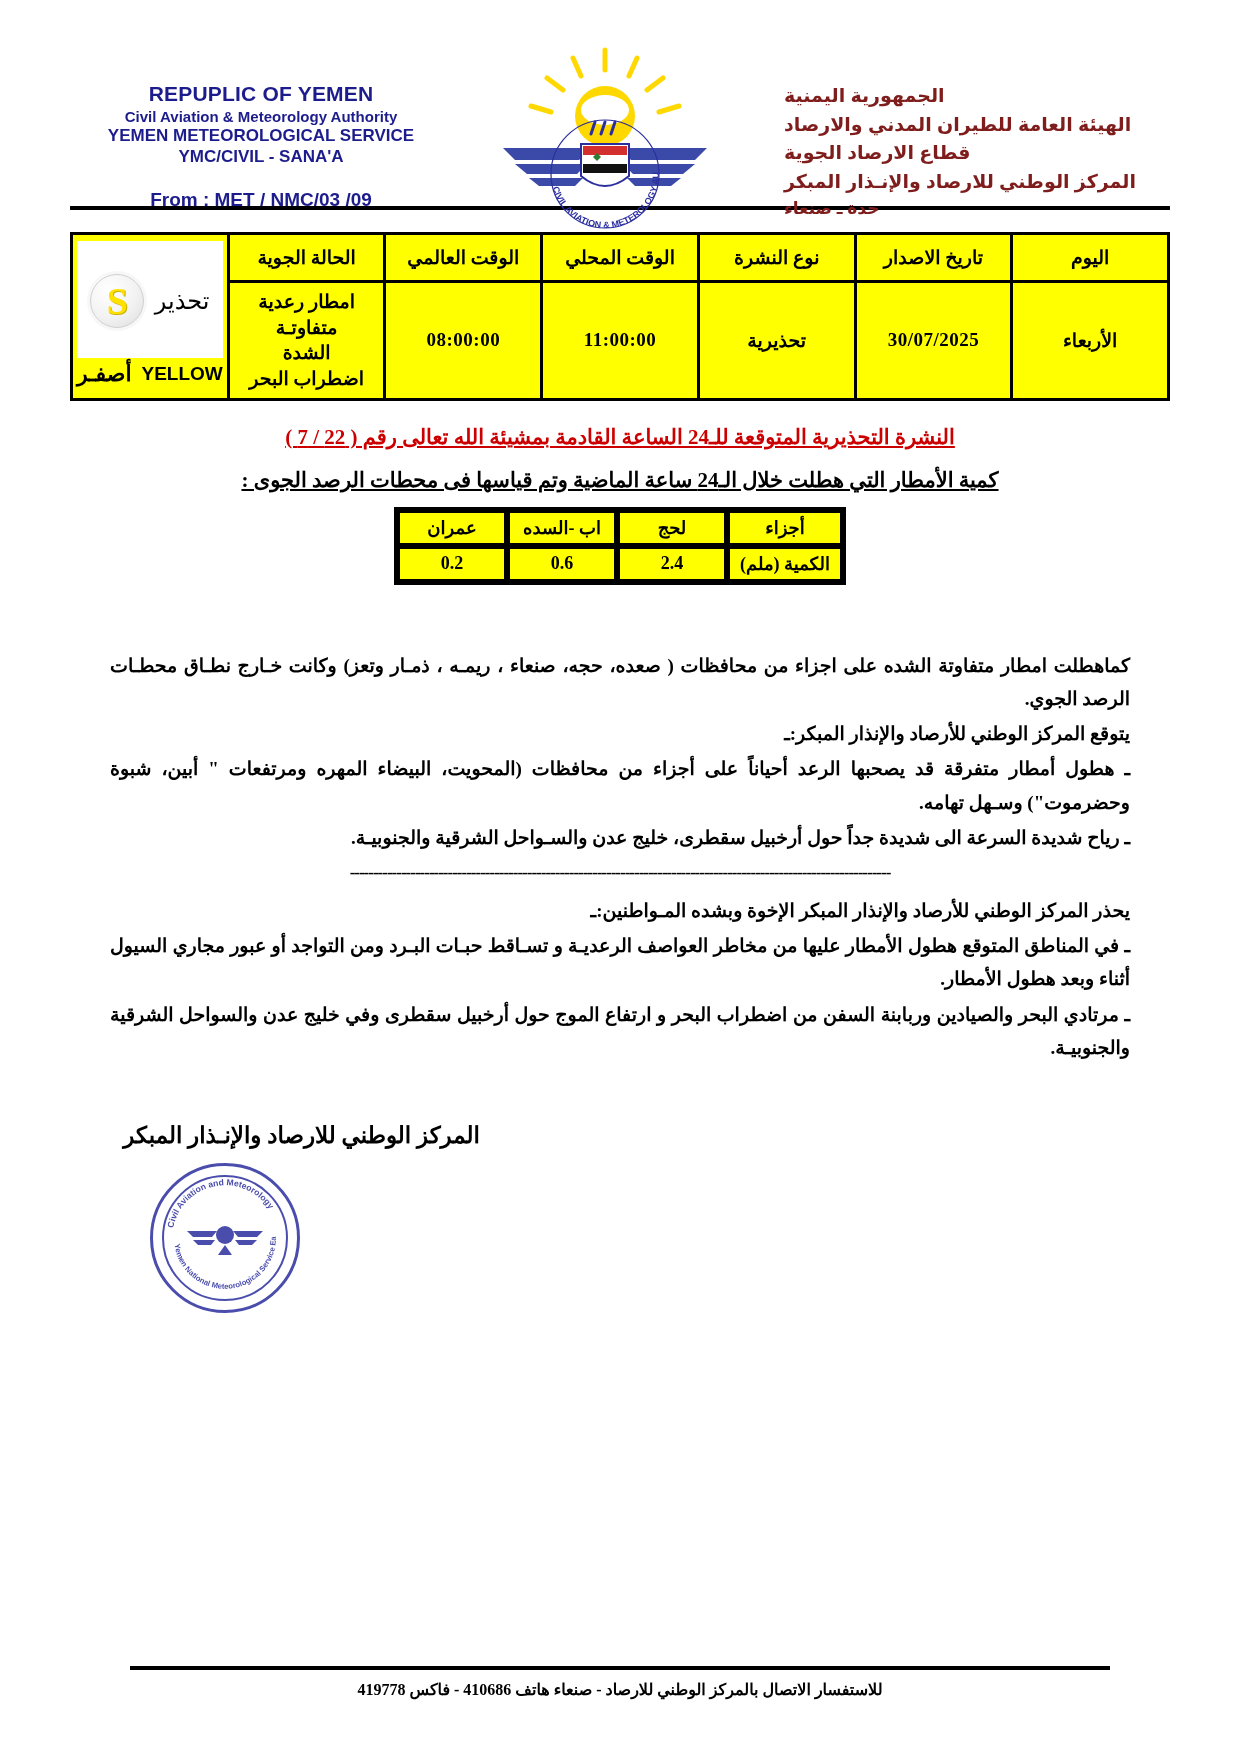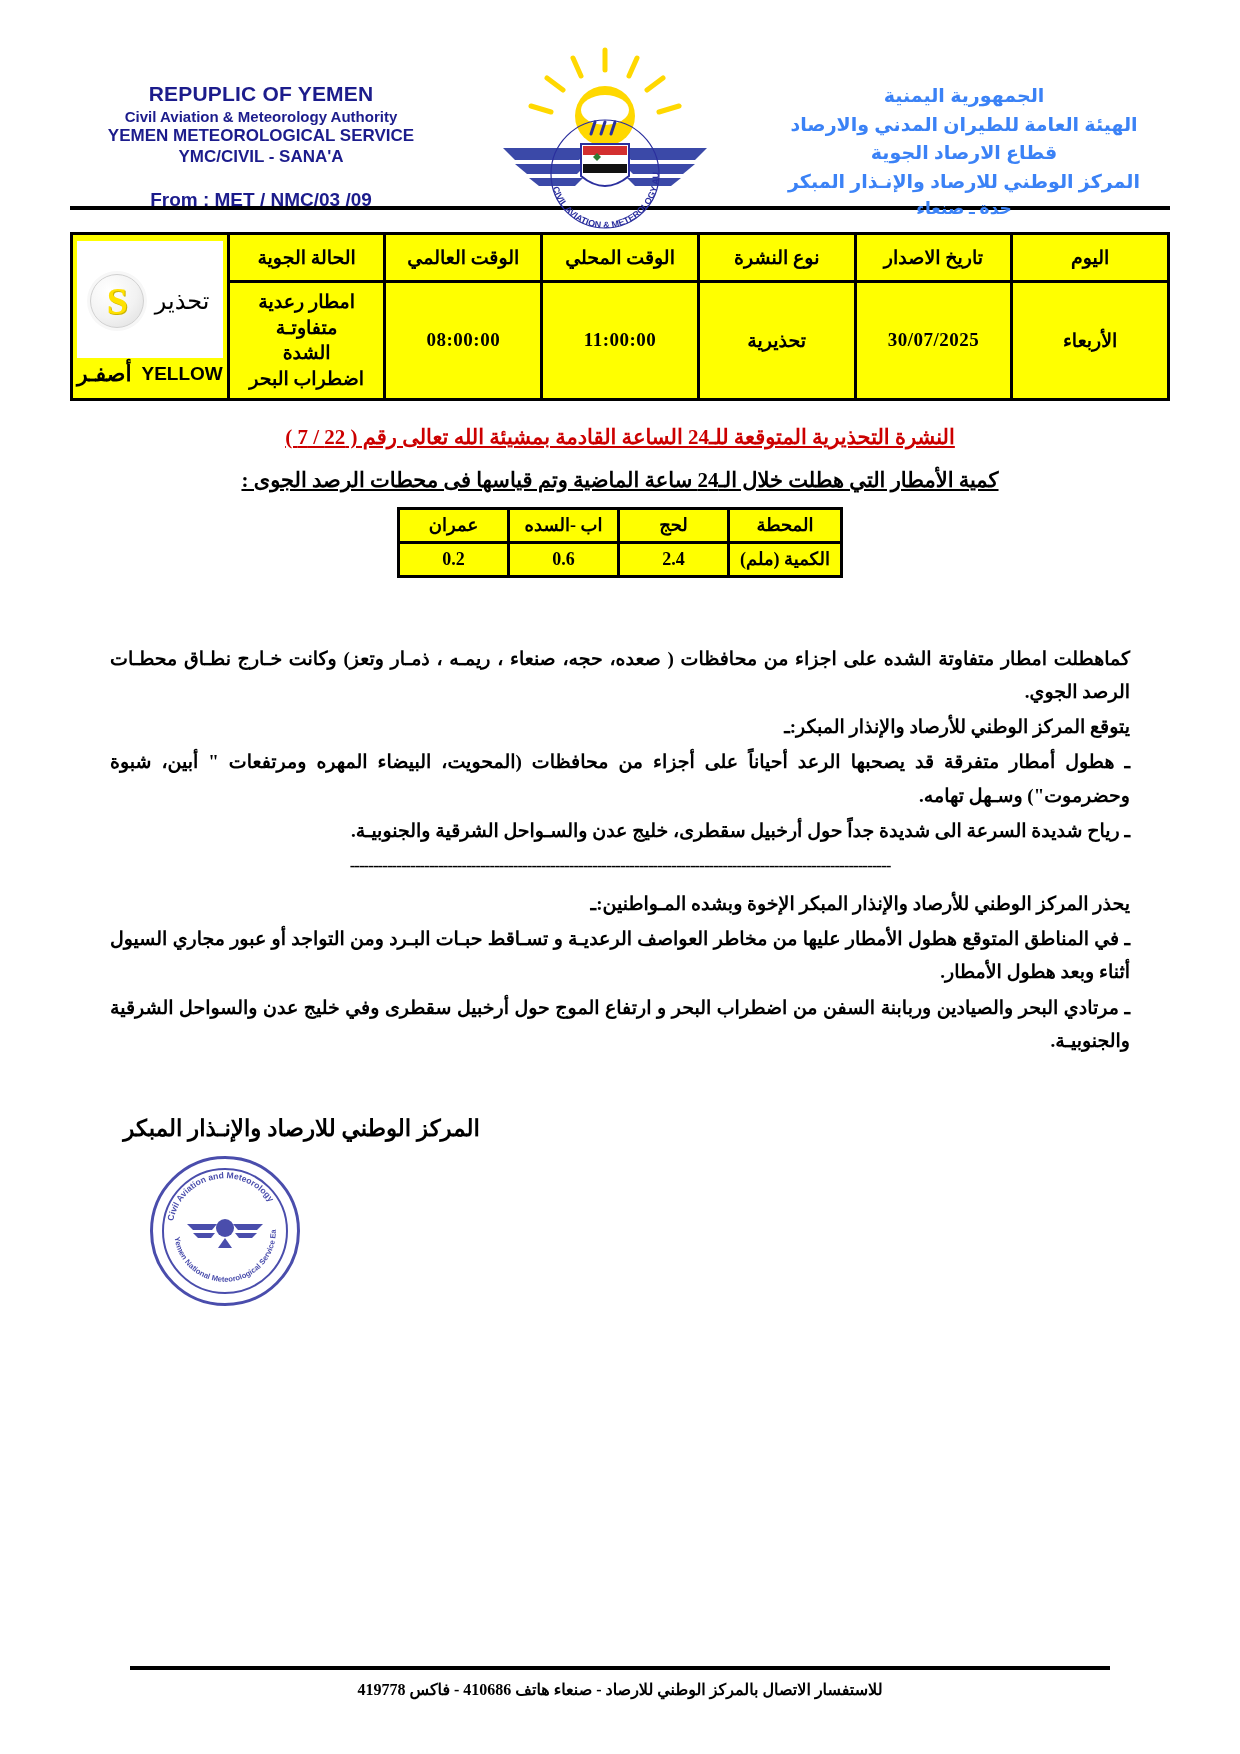--- a/index.html
+++ b/index.html
@@ -30,23 +30,23 @@
   }
   .hdr-en .l1 { font-size: 21px; font-weight: bold; letter-spacing: .2px; }
   .hdr-en .l2 { font-size: 15px; font-weight: bold; margin-top: 2px; }
   .hdr-en .l3 { font-size: 17px; font-weight: bold; margin-top: 1px; }
   .hdr-en .l4 { font-size: 17px; font-weight: bold; margin-top: 1px; }
   .hdr-en .from { font-size: 19px; font-weight: bold; margin-top: 22px; text-align: center; }
 
   .hdr-logo { width: 220px; height: 190px; position: relative; margin-top: -8px; }
 
   .hdr-ar {
-    color: #3b82f6;
-    direction: rtl;
-    text-align: center;
+    color: #7f1d1d;
+    direction: rtl;
+    text-align: left;
     width: 360px;
     padding-top: 30px;
     line-height: 1.5;
   }
   .hdr-ar div { font-size: 19px; font-weight: bold; }
   .hdr-ar .small { font-size: 17px; }
 
   .rule {
     border-top: 4px solid #000;
     margin: 6px 70px 0 70px;
@@ -118,21 +118,21 @@
     text-align: center;
     font-size: 21px;
     font-weight: bold;
     margin: 18px 70px 0 70px;
     text-decoration: underline;
     font-family: "Liberation Serif", "DejaVu Serif", serif;
   }
   .rain-table-wrap { display: flex; justify-content: center; margin-top: 14px; }
   table.rain { border-collapse: collapse; direction: rtl; }
   table.rain th, table.rain td {
-    border: 3px solid #000000;
+    border: 6px solid #000000;
     background: #ffff00;
     font-size: 18px;
     font-weight: bold;
     text-align: center;
     padding: 4px 10px;
     min-width: 110px;
     height: 34px;
     font-family: "Liberation Serif", "DejaVu Serif", serif;
   }
 
@@ -304,21 +304,21 @@
   </div>
 
   <div class="red-title">النشرة التحذيرية المتوقعة للـ24 الساعة القادمة بمشيئة الله تعالى رقم    ( 22 / 7 )</div>
 
   <div class="rain-title">كمية الأمطار التي هطلت خلال الـ24   ساعة الماضية وتم قياسها فى محطات الرصد الجوى  :</div>
 
   <div class="rain-table-wrap">
     <table class="rain">
       <tbody>
           <tr>
-        <th>المحطة</th>
+        <th>أجزاء</th>
         <th>لحج</th>
         <th>اب -السده</th>
         <th>عمران</th>
       </tr>
       <tr>
         <td>الكمية (ملم)</td>
         <td>2.4</td>
         <td>0.6</td>
         <td>0.2</td>
       </tr>

